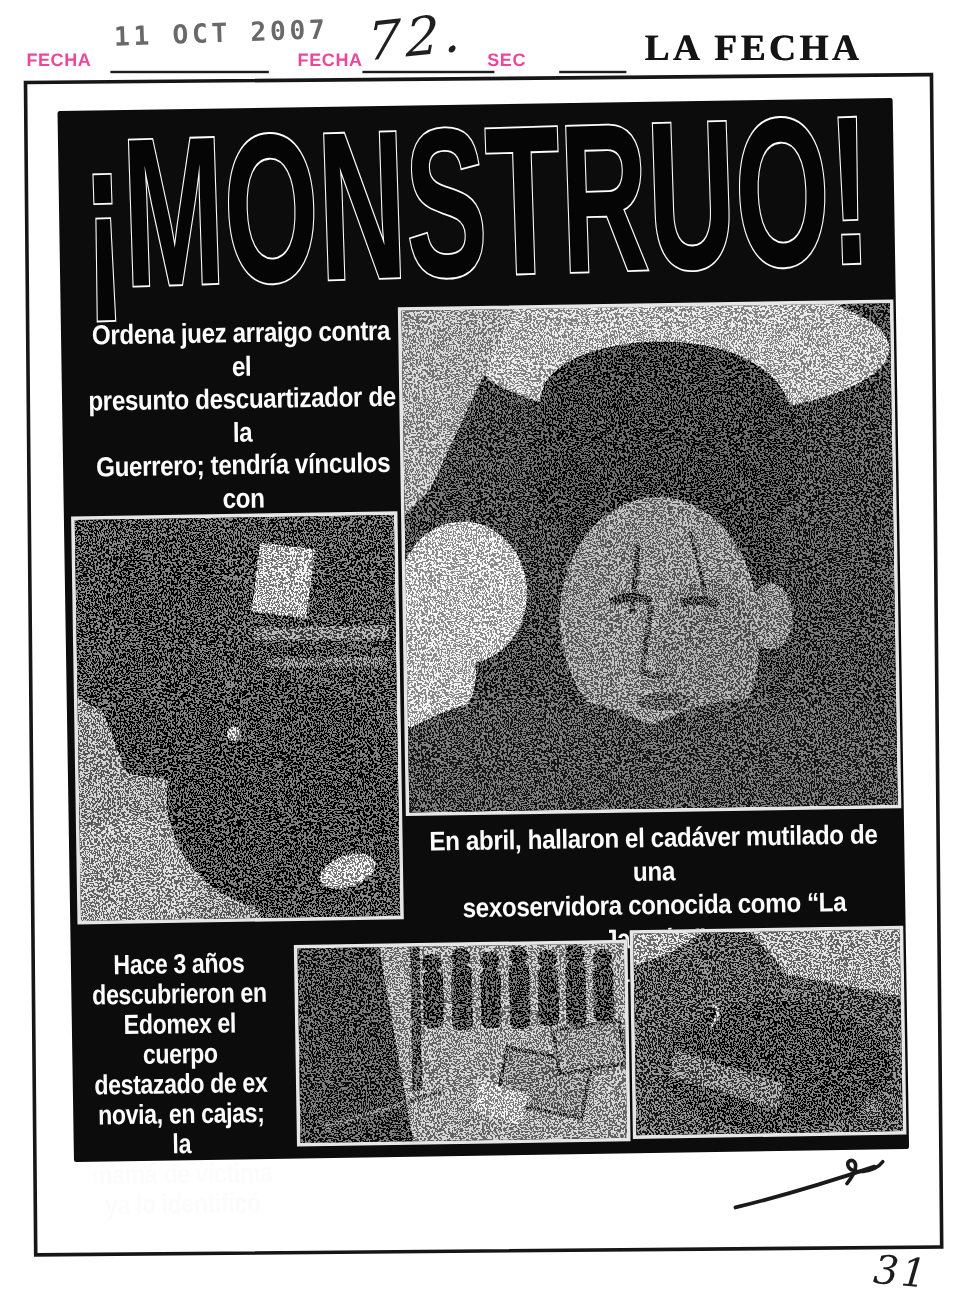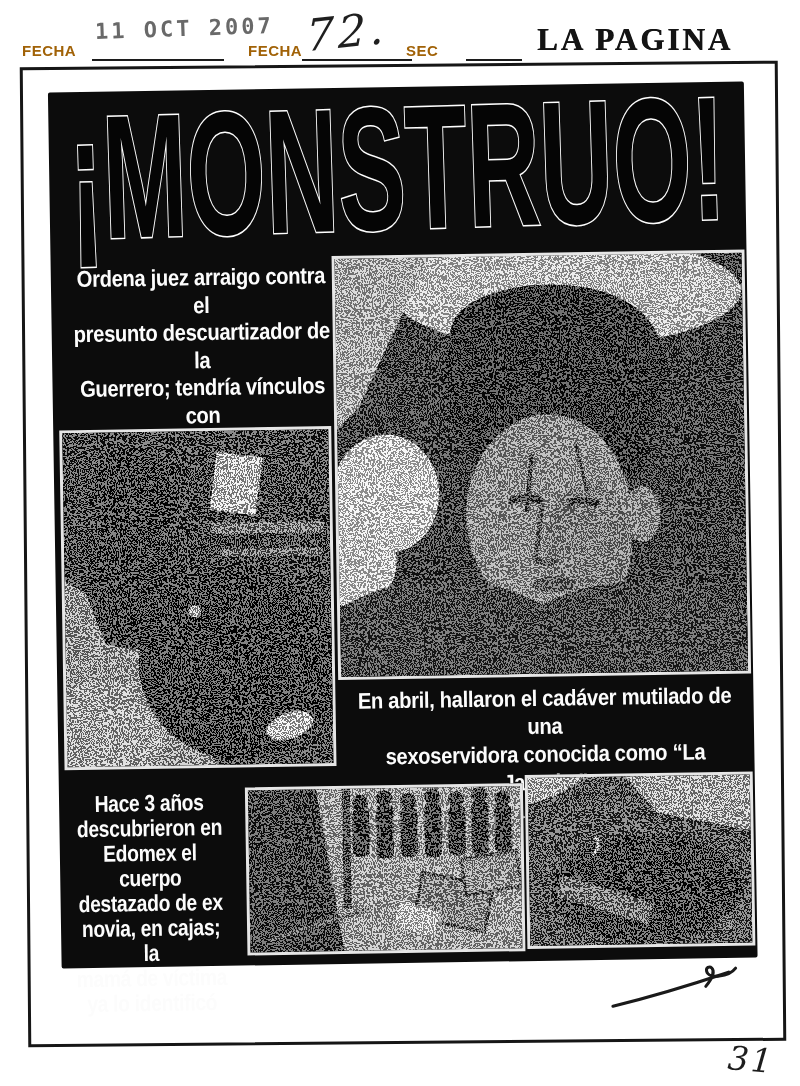--- a/index.html
+++ b/index.html
@@ -1,21 +1,21 @@
 <!DOCTYPE html>
 <html><head>
 <meta charset="utf-8">
 <style>
   html,body{margin:0;padding:0;}
   body{
     width:800px;height:1086px;position:relative;background:#ffffff;
     font-family:"Liberation Sans",sans-serif;overflow:hidden;color:#111;
   }
   
-  .hdr-label{position:absolute;font-size:15px;font-weight:bold;letter-spacing:.5px;color:#a16207;}
+  .hdr-label{position:absolute;font-size:15px;font-weight:bold;letter-spacing:.5px;color:#ec4899;}
   .hdr-line{position:absolute;height:2px;background:#1c1c1c;}
   .stamp{
     position:absolute;left:95px;top:16px;font-family:"DejaVu Sans Mono",monospace;
     font-weight:bold;font-size:22px;letter-spacing:3px;color:#4f4f4f;opacity:.85;
     transform:rotate(-2deg);white-space:nowrap;
   }
   .handwrite-big{
     position:absolute;left:306px;top:6px;font-family:"DejaVu Serif",serif;font-style:italic;
     font-size:44px;color:#1f1f1f;transform:rotate(-6deg) skewX(-6deg);letter-spacing:4px;
   }
@@ -92,21 +92,21 @@
   <span class="stamp">11 OCT 2007</span>
   <span class="hdr-line" style="left:92px;top:59px;width:132px"></span>
 
   <span class="hdr-label" style="left:248px;top:42px">FECHA</span>
   <span class="handwrite-big">72.</span>
   <span class="hdr-line" style="left:302px;top:59px;width:110px"></span>
 
   <span class="hdr-label" style="left:406px;top:42px">SEC</span>
   <span class="hdr-line" style="left:466px;top:59px;width:56px"></span>
 
-  <span class="masthead">LA PAGINA</span>
+  <span class="masthead">LA FECHA</span>
 </div>
 
 <div class="frame">
   <div class="black-block">
 
     <svg class="headline-svg" viewBox="0 0 696 172">
       <text x="348" y="142" text-anchor="middle" textLength="656" lengthAdjust="spacingAndGlyphs" font-family="Liberation Sans, sans-serif" font-weight="bold" font-size="176" fill="#050505" stroke="#ffffff" stroke-width="3" paint-order="stroke" transform="rotate(-0.9 348 90)">¡MONSTRUO!</text>
     </svg>
 
     <div class="deck">

